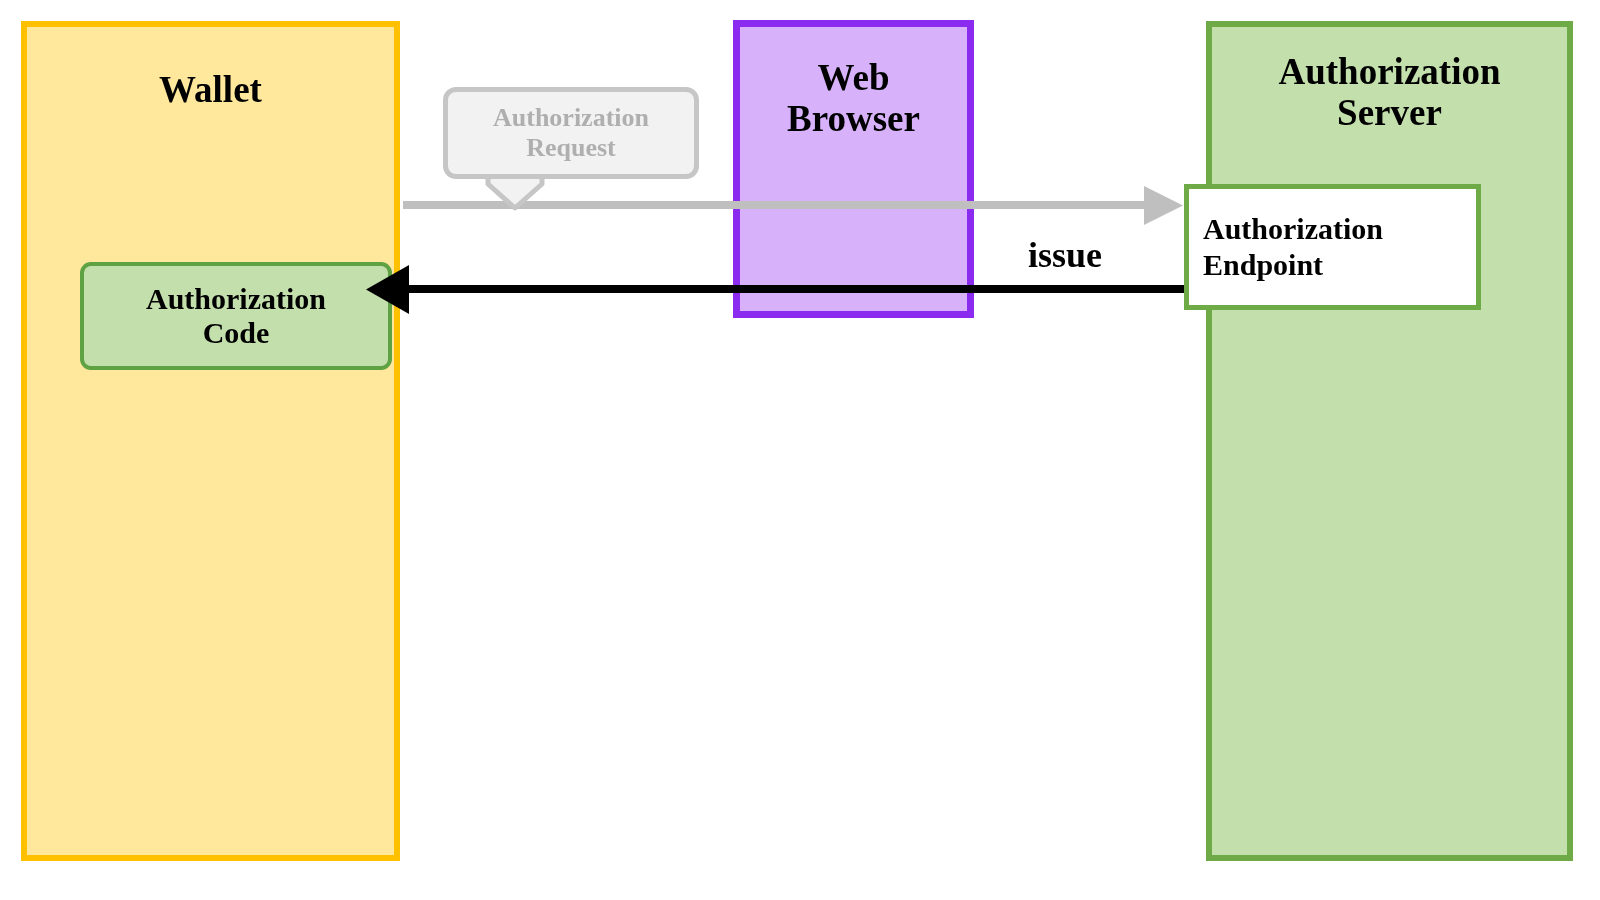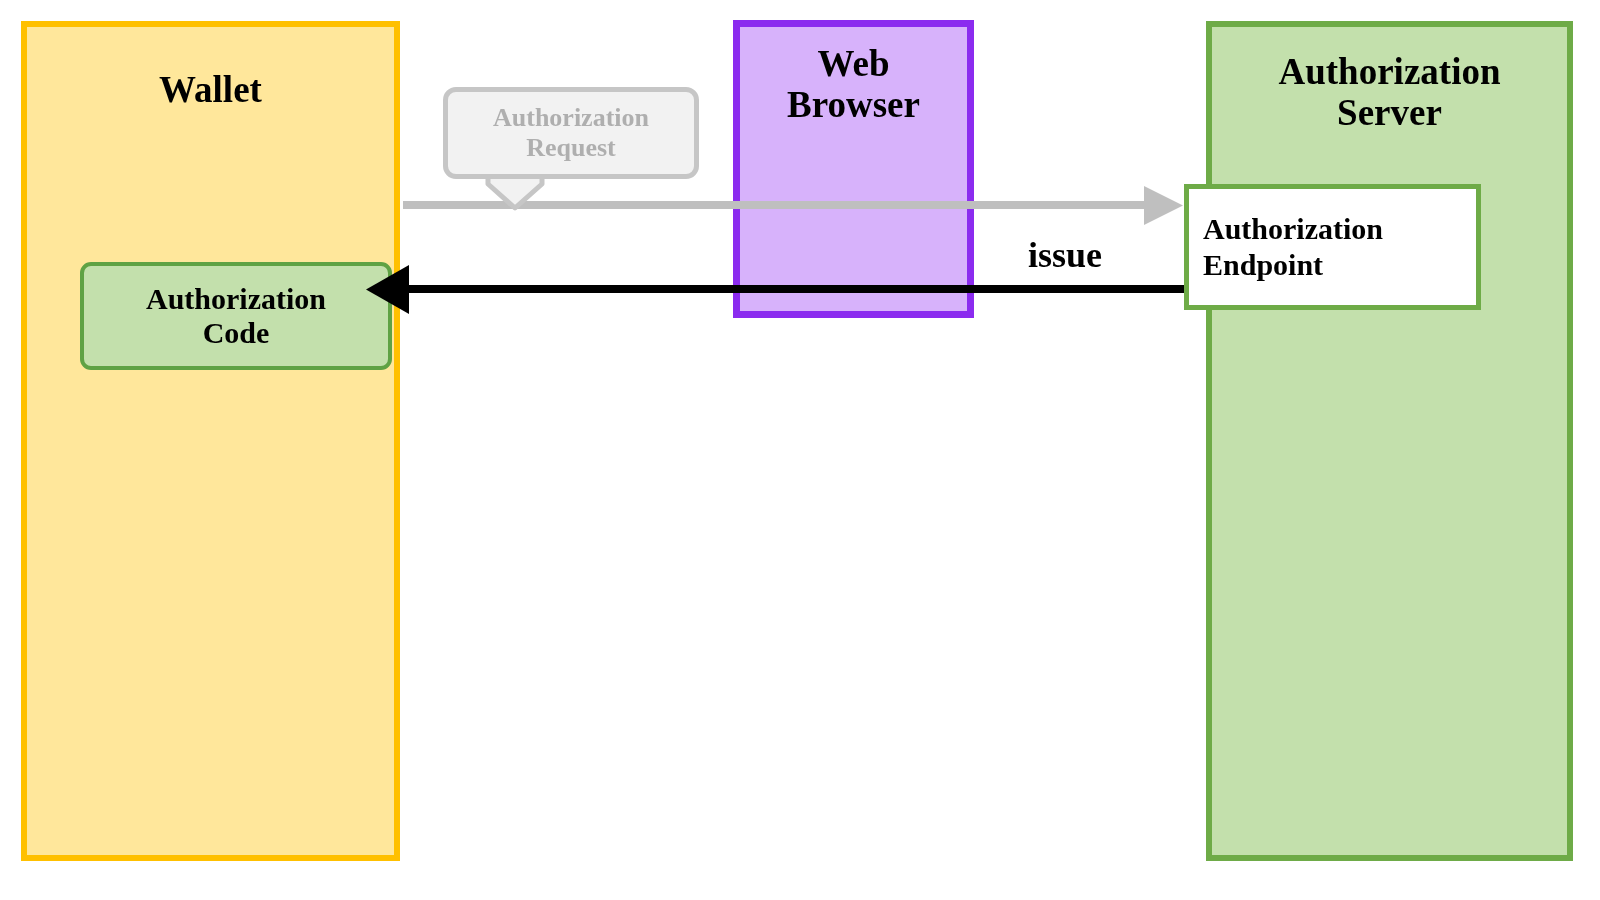--- a/index.html
+++ b/index.html
@@ -52,21 +52,21 @@
 
   #browser-lane {
     left: 733px;
     top: 20px;
     width: 241px;
     height: 298px;
     background: #D7B2FB;
     border: 7px solid #8B2BEF;
   }
   #browser-lane .lane-title {
-    top: 16px;
+    top: 30px;
     font-size: 37px;
   }
 
   #as-lane {
     left: 1206px;
     top: 21px;
     width: 367px;
     height: 840px;
     background: #C3E0AC;
     border: 6px solid #6EAB47;

